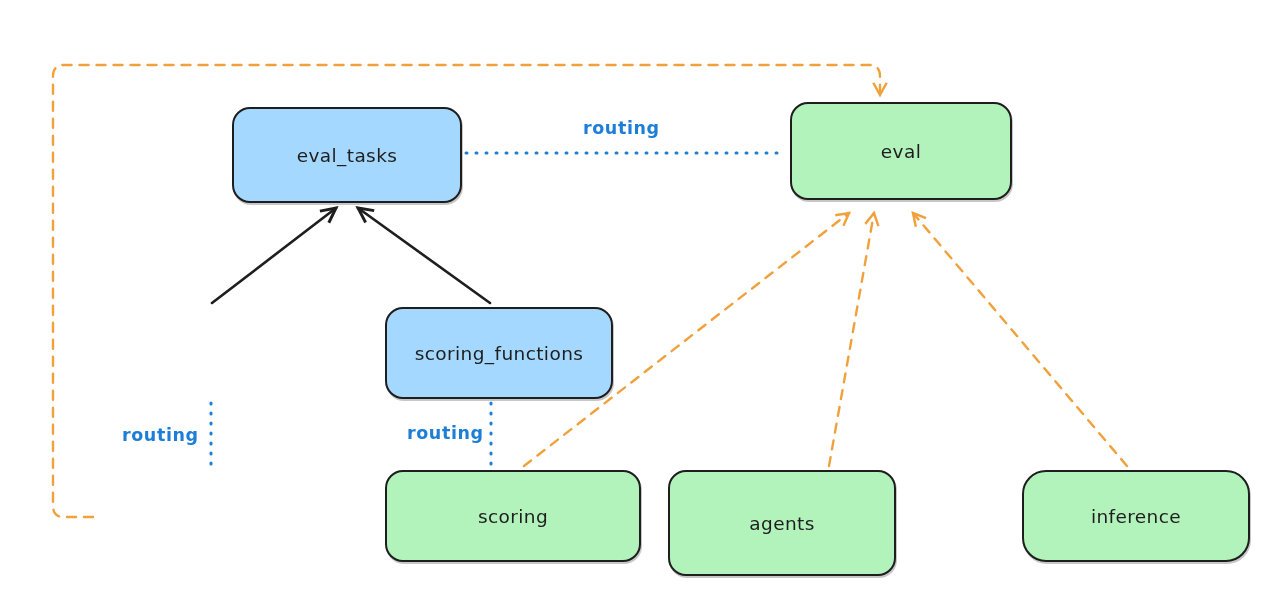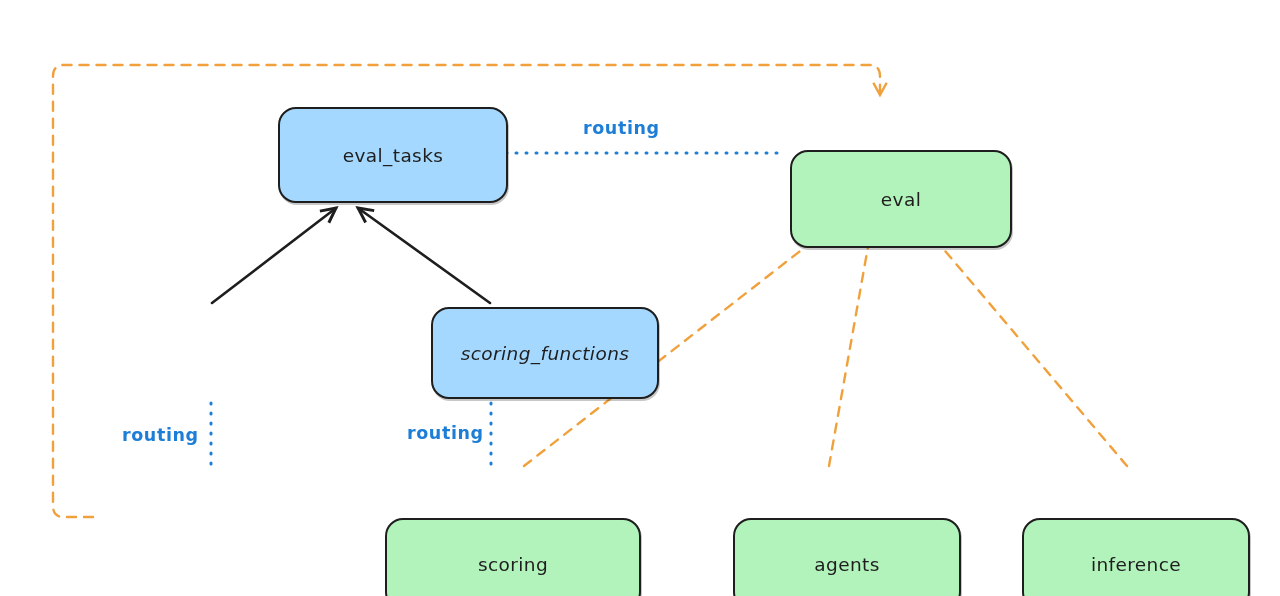--- a/index.html
+++ b/index.html
@@ -52,31 +52,31 @@
     border: 2.5px solid var(--ink);
     border-radius: 18px;
     display: flex;
     align-items: center;
     justify-content: center;
     font-size: 18.5px;
     letter-spacing: 0.4px;
     color: var(--ink);
     box-shadow: 1px 2px 0 rgba(30,30,30,0.25);
   }
-  .node.blue  { background: var(--node_blue); margin-left: 46px; }
-  .node.green { background: var(--node_green); margin-top: 48px; }
+  .node.blue  { background: var(--node_blue); }
+  .node.green { background: var(--node_green); }
 
   .node-eval_tasks        { left: 232px; top: 107px; width: 230px; height: 96px; }
   .node-eval              { left: 790px; top: 102px; width: 222px; height: 98px; }
   .node-datasets          { left:  97px; top: 307px; width: 230px; height: 92px; }
-  .node-scoring_functions { left: 385px; top: 307px; width: 228px; height: 92px; font-style: italic; }
+  .node-scoring_functions { left: 385px; top: 307px; width: 228px; height: 92px; }
   .node-datasetio         { left:  95px; top: 477px; width: 232px; height: 88px; }
   .node-scoring           { left: 385px; top: 470px; width: 256px; height: 92px; }
-  .node-agents            { left: 733px; top: 470px; width: 228px; height: 92px; }
-  .node-inference         { left: 1022px; top: 470px; width: 228px; height: 92px; }
+  .node-agents            { left: 668px; top: 470px; width: 228px; height: 106px; }
+  .node-inference         { left: 1022px; top: 470px; width: 228px; height: 92px; border-radius: 24px; }
 
   .edge-label {
     position: absolute;
     color: var(--routing_blue);
     font-size: 17.5px;
     letter-spacing: 0.6px;
     font-weight: 700;
     white-space: nowrap;
   }
   .edge-label-1 { left: 583px; top: 118px; }

